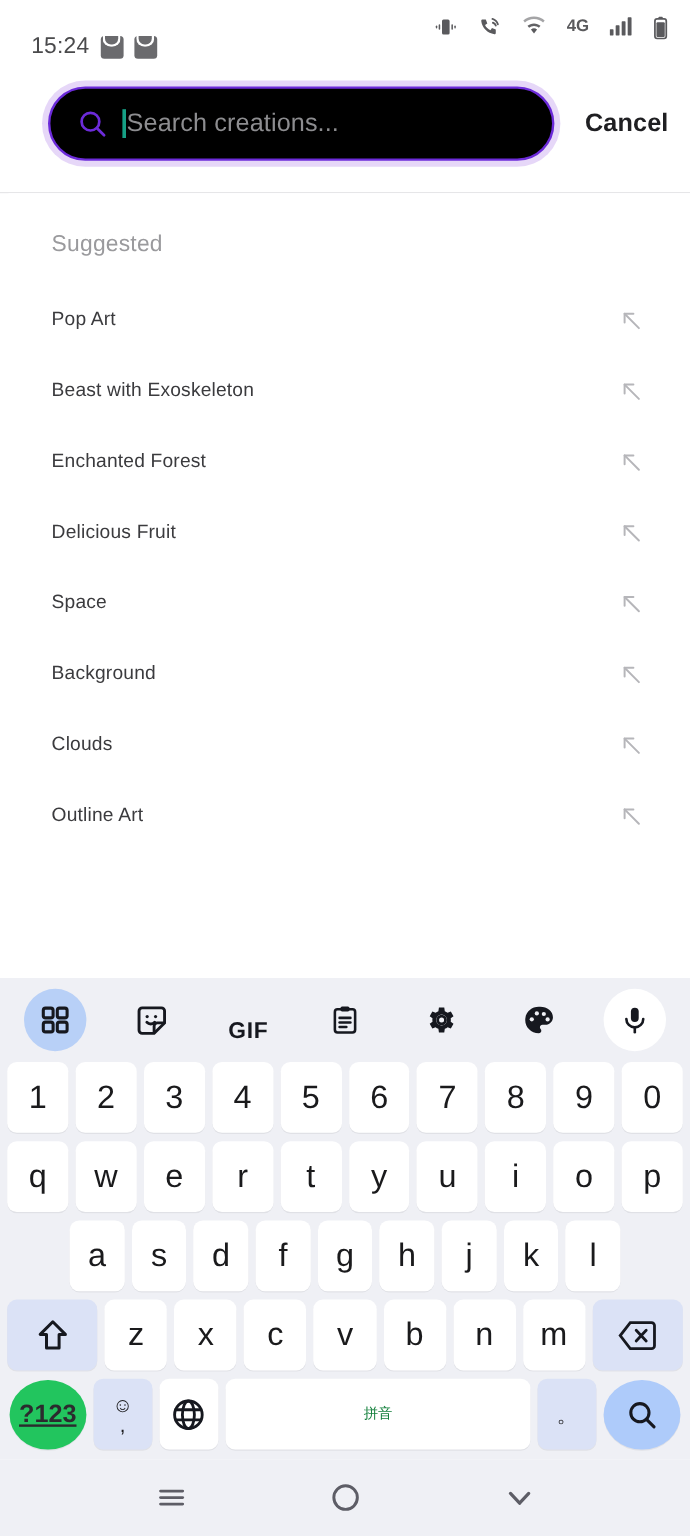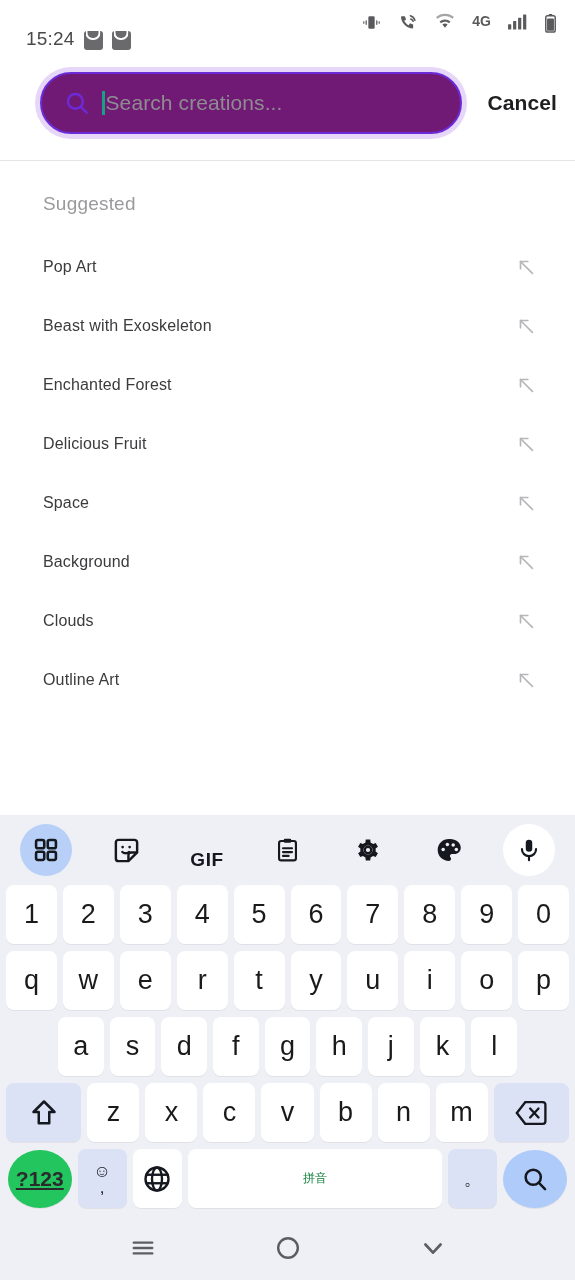--- a/index.html
+++ b/index.html
@@ -11,21 +11,21 @@
   }
   body { position:relative; }
 
   
   .status-bar{
     height:46px; width:100%;
     display:flex; align-items:center;
     padding:0 18px 0 26px;
     background:#ffffff;
   }
-  .status-left{ display:flex; align-items:flex-end; gap:9px;margin-top:32px; }
+  .status-left{ display:flex; align-items:center; gap:9px;margin-top:32px; }
   .status-time{ font-size:19px; color:#4a4a4c; letter-spacing:.2px; }
   .bag-icon{
     width:19px; height:19px; background:#6a6a6d;
     border-radius:3px; position:relative; display:inline-block;
   }
   .bag-icon::after{
     content:""; position:absolute; left:50%; top:-1px;
     transform:translateX(-50%);
     width:11px; height:8px;
     border:2.2px solid #ffffff; border-top:none;
@@ -41,21 +41,21 @@
     padding:0 14px 0 40px; background:#fff;
   }
   .search-field-wrap{
     flex:1; height:62px; position:relative;
     display:flex; align-items:center;
   }
   .search-field{
     position:absolute; inset:0;
     border:2px solid #6c2bd9;
     border-radius:32px;
-    background:#701a75;
+    background:#000000;
     box-shadow:0 0 0 5px rgba(141,74,221,.22);
     display:flex; align-items:center;
     padding:0 22px;
   }
   .search-icon{ flex:0 0 auto; margin-right:12px; display:flex; }
   .caret{
     width:2.5px; height:24px; background:#16a085; margin-right:1px;
     flex:0 0 auto;
   }
   .search-placeholder{

